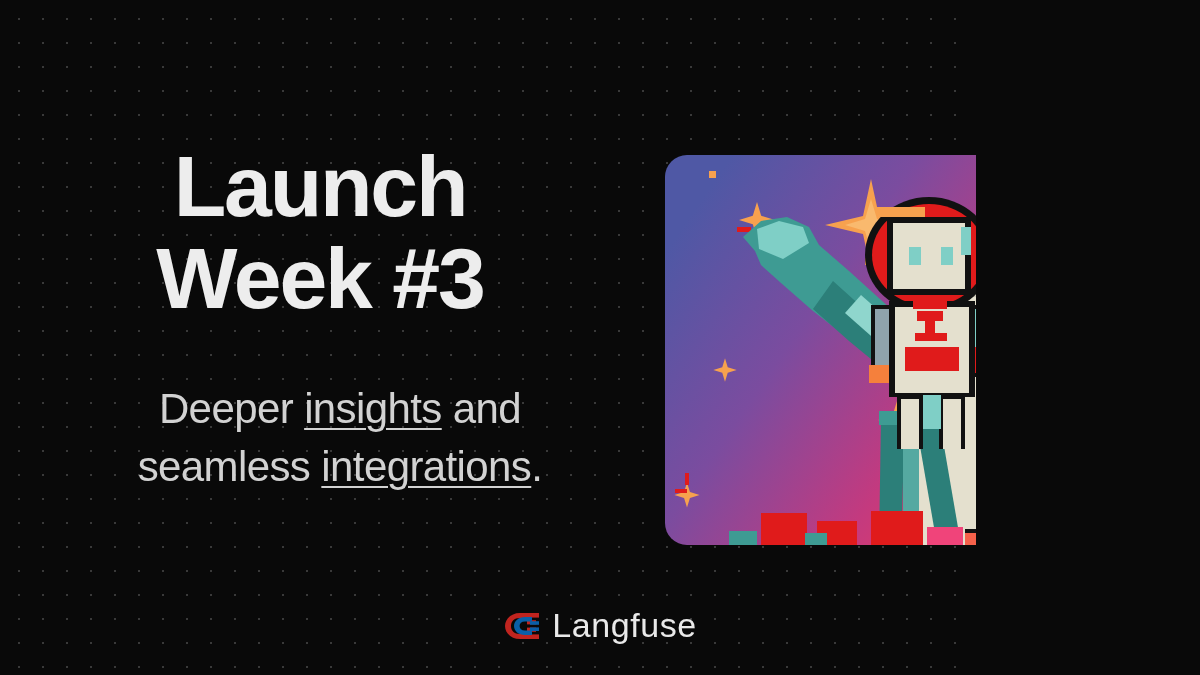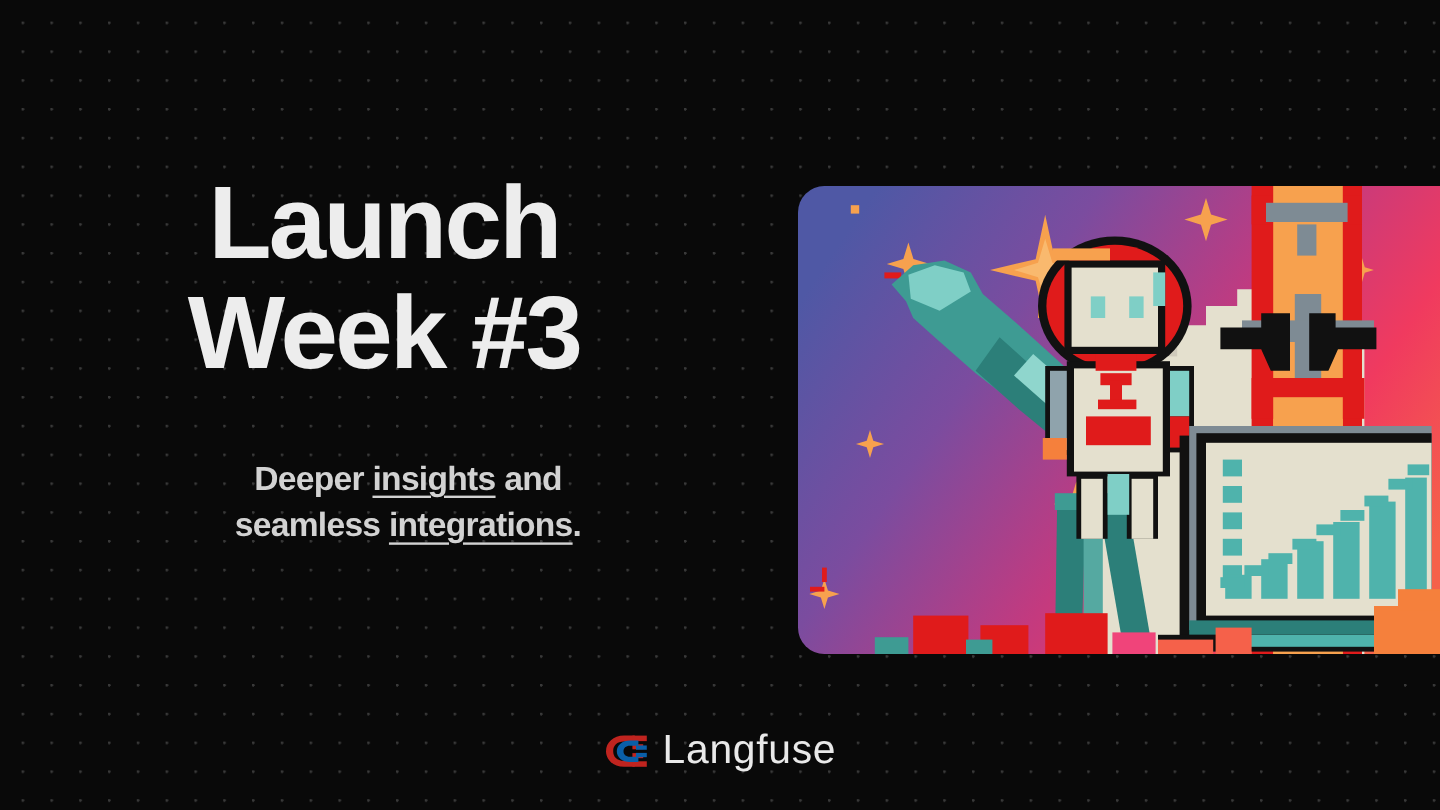--- a/index.html
+++ b/index.html
@@ -4,21 +4,21 @@
 <style>
   * { margin:0; padding:0; box-sizing:border-box; }
   html, body {
     width:1200px; height:675px;
     background:#090909;
     overflow:hidden;
     font-family:"Liberation Sans", sans-serif;
   }
   #stage {
     position:relative;
-    width:1200px; height:675px;
+    width:976px; height:675px;
     background-color:#090909;
     background-image:
       radial-gradient(circle at 1px 1px, rgba(170,170,170,0.30) 1px, transparent 1.4px);
     background-size:24px 24px;
     background-position:18px 18px;
     overflow:hidden;
     padding-left:28px;
   }
 
   
@@ -32,22 +32,22 @@
     color:#EDEDED;
     font-size:86px;
     font-weight:bold;
     line-height:1.07;
     letter-spacing:-2.2px;
     white-space:pre-line;
   }
   #subheadline {
     margin-top:56px;
     color:#D2D2D2;
-    font-size:28px;
-    font-weight:bold;
+    font-size:42px;
+    font-weight:normal;
     line-height:1.38;
     letter-spacing:-0.6px;
     margin-left:40px;
   }
   #subheadline .u { text-decoration:underline; text-underline-offset:5px; text-decoration-thickness:2px; }
 
   
   #brand {
     position:absolute;
     left:0; top:606px;

